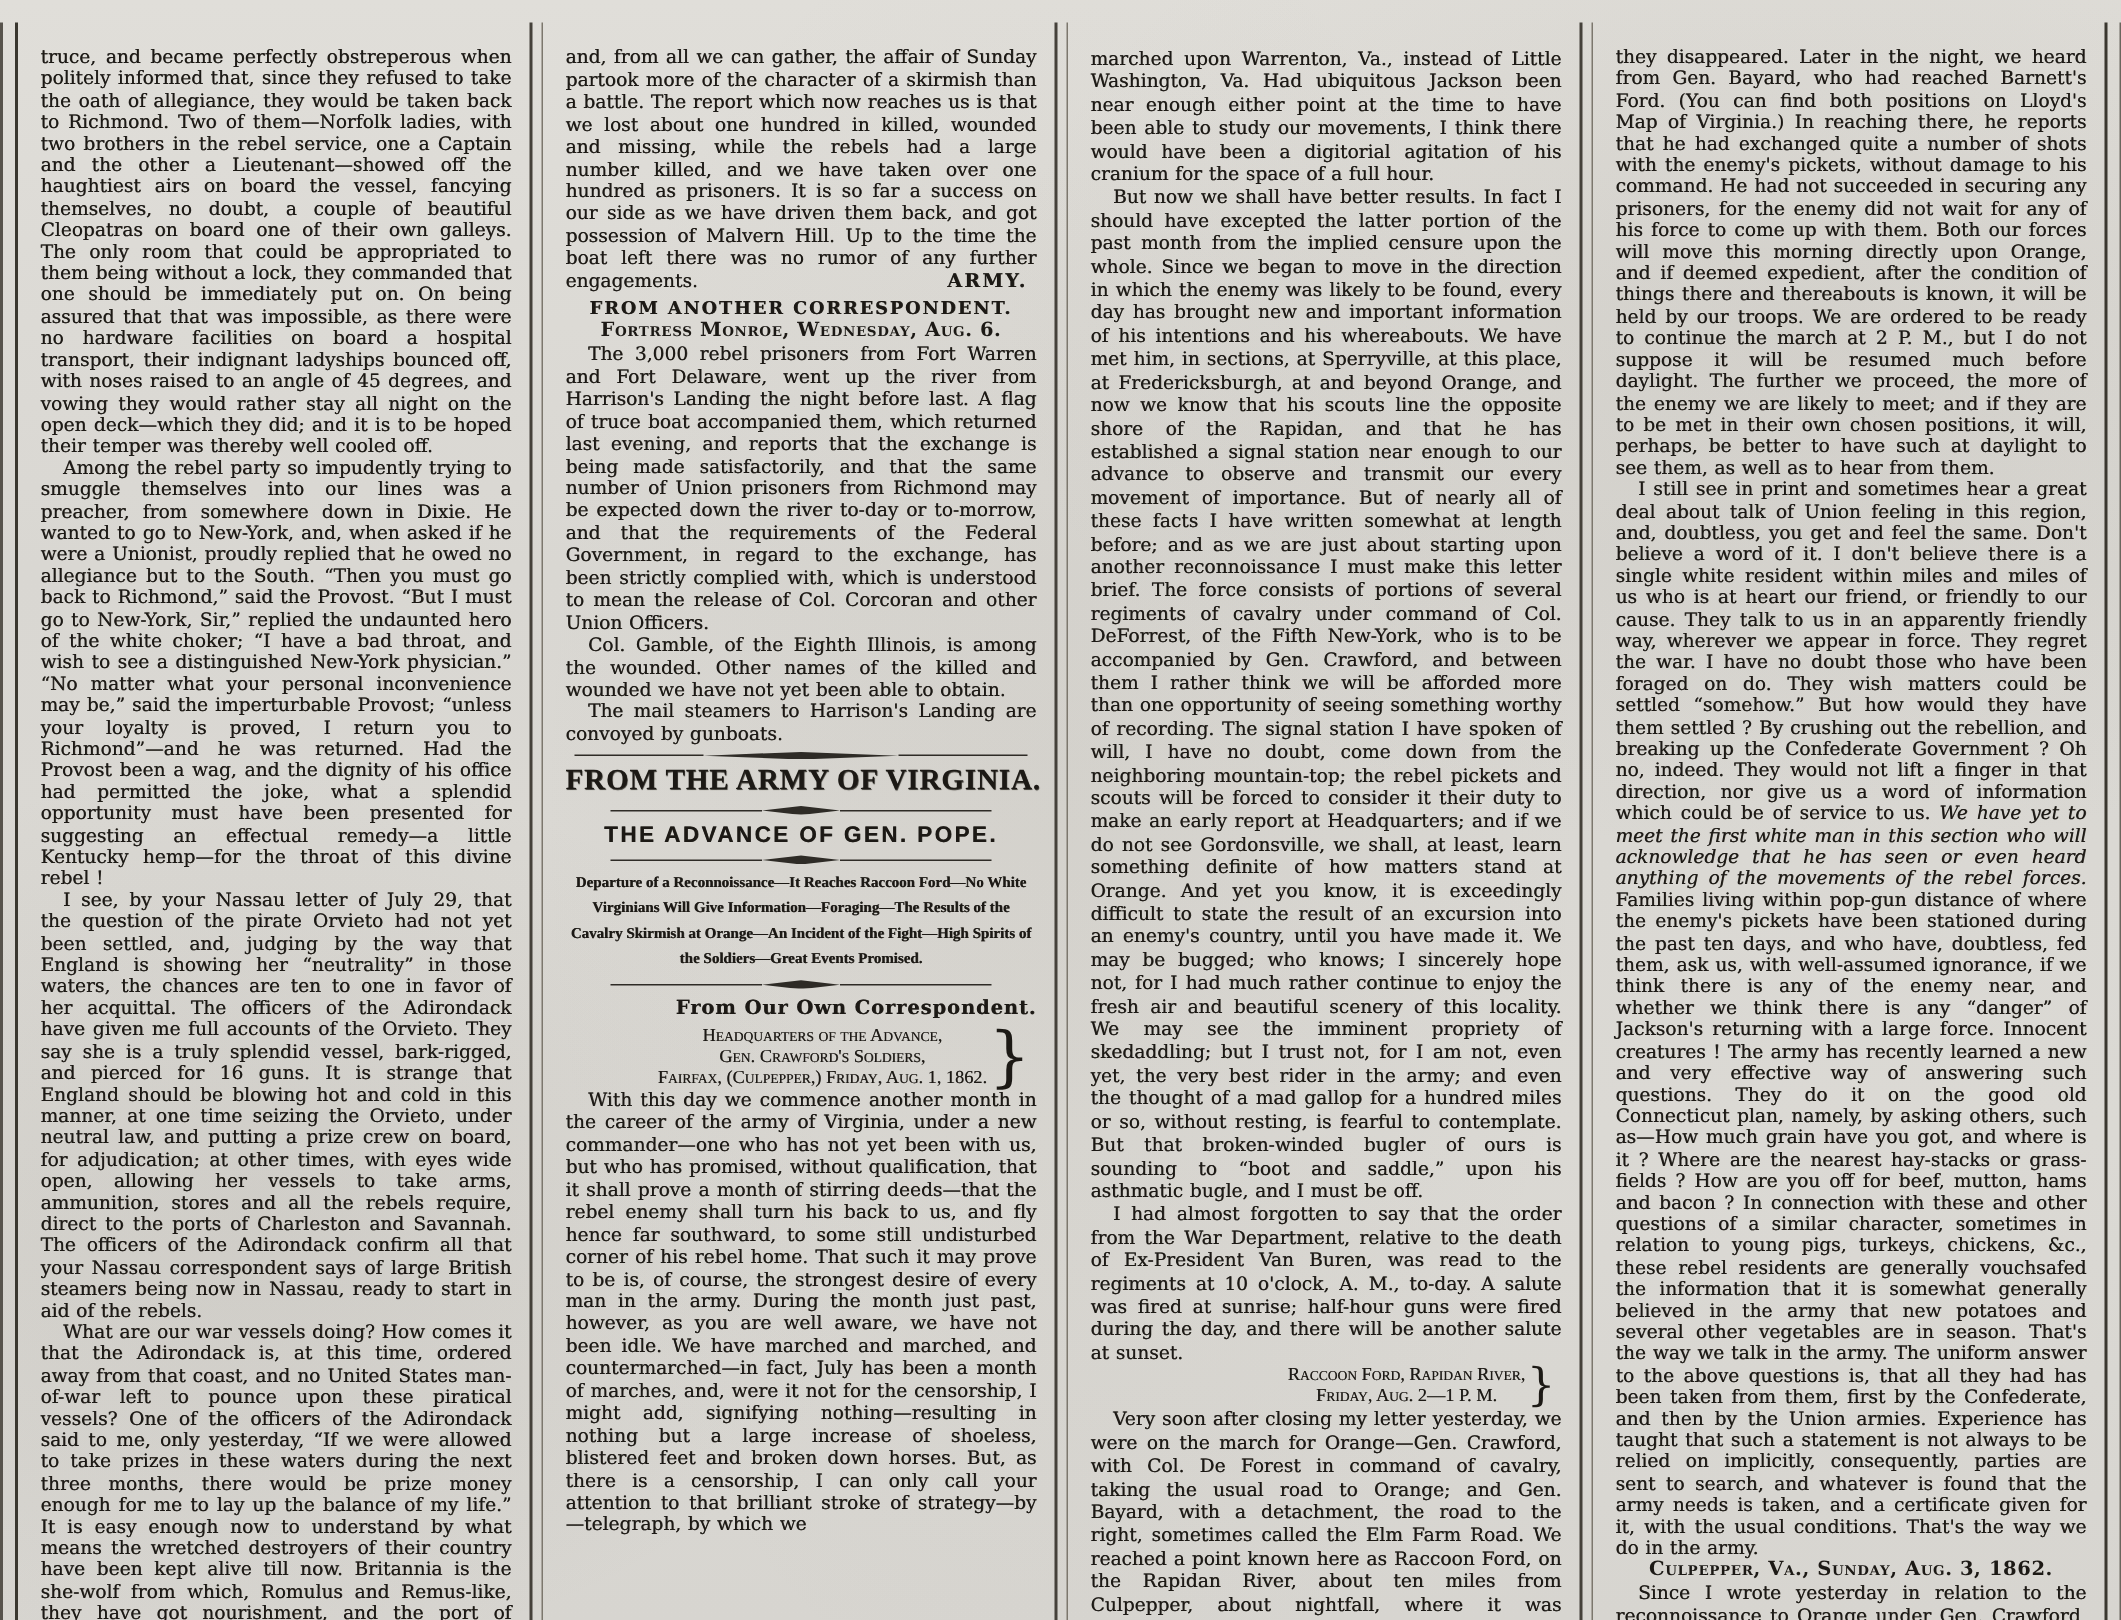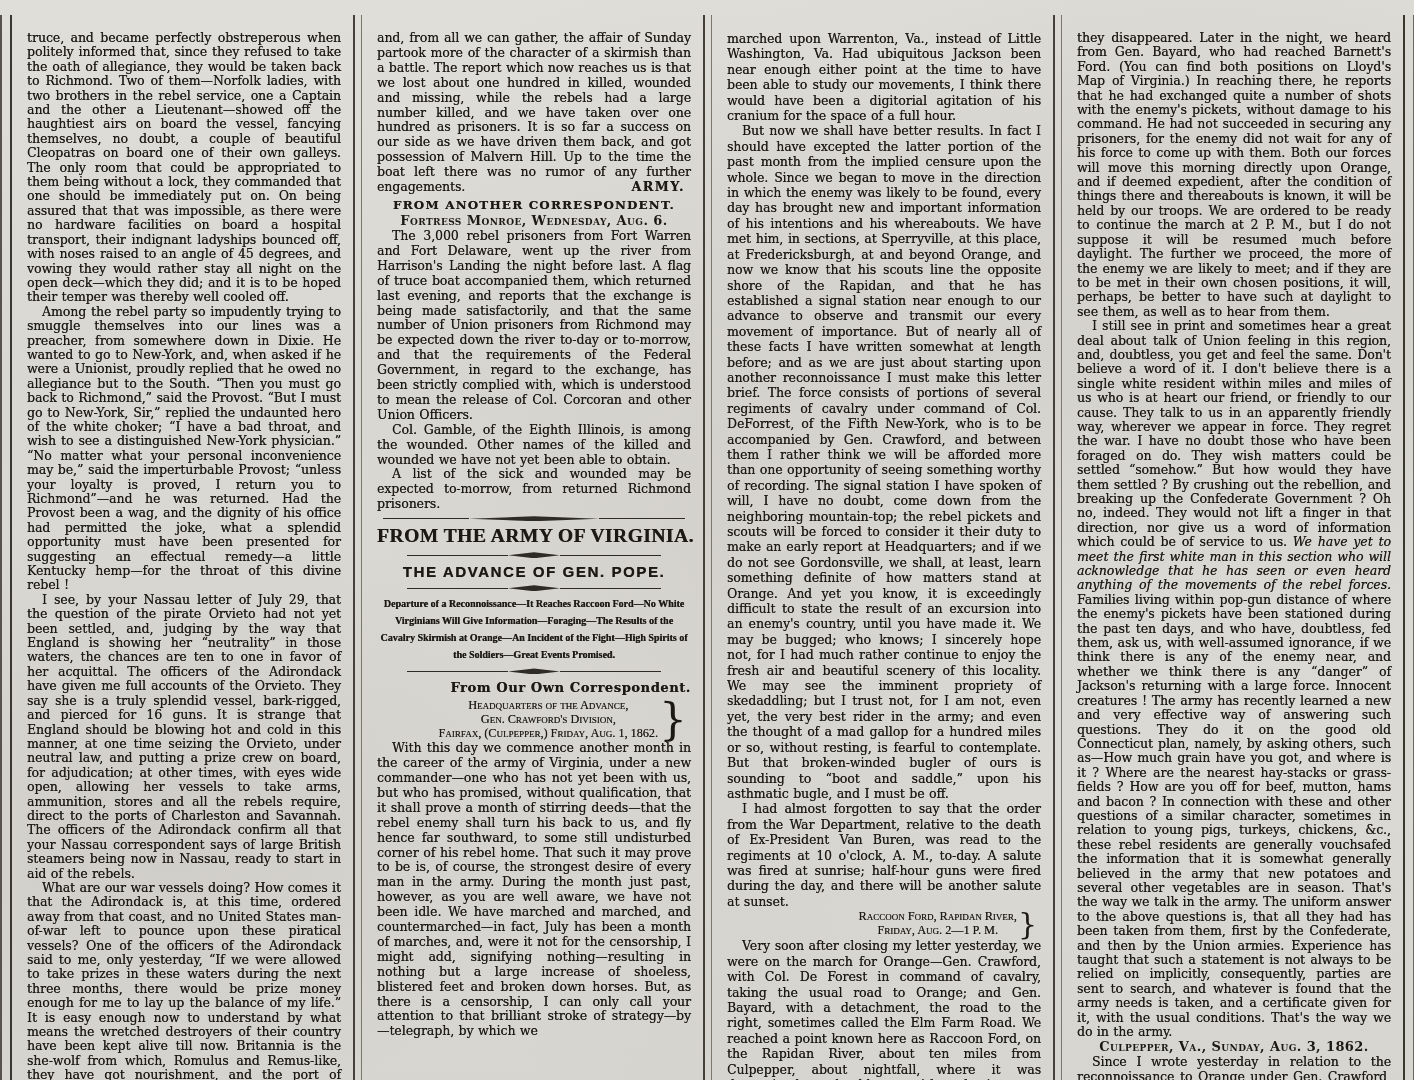--- a/index.html
+++ b/index.html
@@ -99,41 +99,41 @@
 
   <div class="sep"></div>
 
   <div class="col c2">
     <p class="body cont">and, from all we can gather, the affair of Sunday partook more of the character of a skirmish than a battle. The report which now reaches us is that we lost about one hundred in killed, wounded and missing, while the rebels had a large number killed, and we have taken over one hundred as prisoners. It is so far a success on our side as we have driven them back, and got possession of Malvern Hill. Up to the time the boat left there was no rumor of any further engagements.</p>
     <div class="signature">ARMY.</div>
     <div class="section-sub">FROM ANOTHER CORRESPONDENT.</div>
     <div class="dateline-center">Fortress Monroe, Wednesday, Aug. 6.</div>
     <p class="body">The 3,000 rebel prisoners from Fort Warren and Fort Delaware, went up the river from Harrison's Landing the night before last. A flag of truce boat accompanied them, which returned last evening, and reports that the exchange is being made satisfactorily, and that the same number of Union prisoners from Richmond may be expected down the river to-day or to-morrow, and that the requirements of the Federal Government, in regard to the exchange, has been strictly complied with, which is understood to mean the release of Col. Corcoran and other Union Officers.</p>
     <p class="body">Col. Gamble, of the Eighth Illinois, is among the wounded. Other names of the killed and wounded we have not yet been able to obtain.</p>
-    <p class="body">A list of the sick and wounded may be expected to-morrow, from returned Richmond prisoners.</p>
+    <p class="body">The mail steamers to Harrison's Landing are convoyed by gunboats.</p>
     <div class="rule long">
         <span class="diamond"></span>
       </div>
     <div class="headline">FROM THE ARMY OF VIRGINIA.</div>
     <div class="rule">
         <span class="diamond"></span>
       </div>
     <div class="subheadline">THE ADVANCE OF GEN. POPE.</div>
     <div class="rule">
         <span class="diamond"></span>
       </div>
     <div class="deck">Departure of a Reconnoissance—It Reaches Raccoon Ford—No White Virginians Will Give Information—Foraging—The Results of the Cavalry Skirmish at Orange—An Incident of the Fight—High Spirits of the Soldiers—Great Events Promised.</div>
     <div class="rule">
         <span class="diamond"></span>
       </div>
     <div class="byline">From Our Own Correspondent.</div>
     <div class="dateline-right">
       <div class="lines">
         <div>Headquarters of the Advance,</div>
-        <div>Gen. Crawford's Division,</div>
+        <div>Gen. Crawford's Soldiers,</div>
         <div>Fairfax, (Culpepper,) Friday, Aug. 1, 1862.</div>
       </div>
       <div class="brace b3">}</div>
     </div>
     <p class="body">With this day we commence another month in the career of the army of Virginia, under a new commander—one who has not yet been with us, but who has promised, without qualification, that it shall prove a month of stirring deeds—that the rebel enemy shall turn his back to us, and fly hence far southward, to some still undisturbed corner of his rebel home. That such it may prove to be is, of course, the strongest desire of every man in the army. During the month just past, however, as you are well aware, we have not been idle. We have marched and marched, and countermarched—in fact, July has been a month of marches, and, were it not for the censorship, I might add, signifying nothing—resulting in nothing but a large increase of shoeless, blistered feet and broken down horses. But, as there is a censorship, I can only call your attention to that brilliant stroke of strategy—by—telegraph, by which we</p>
   </div>
 
   <div class="sep"></div>
 
   <div class="col c3">

